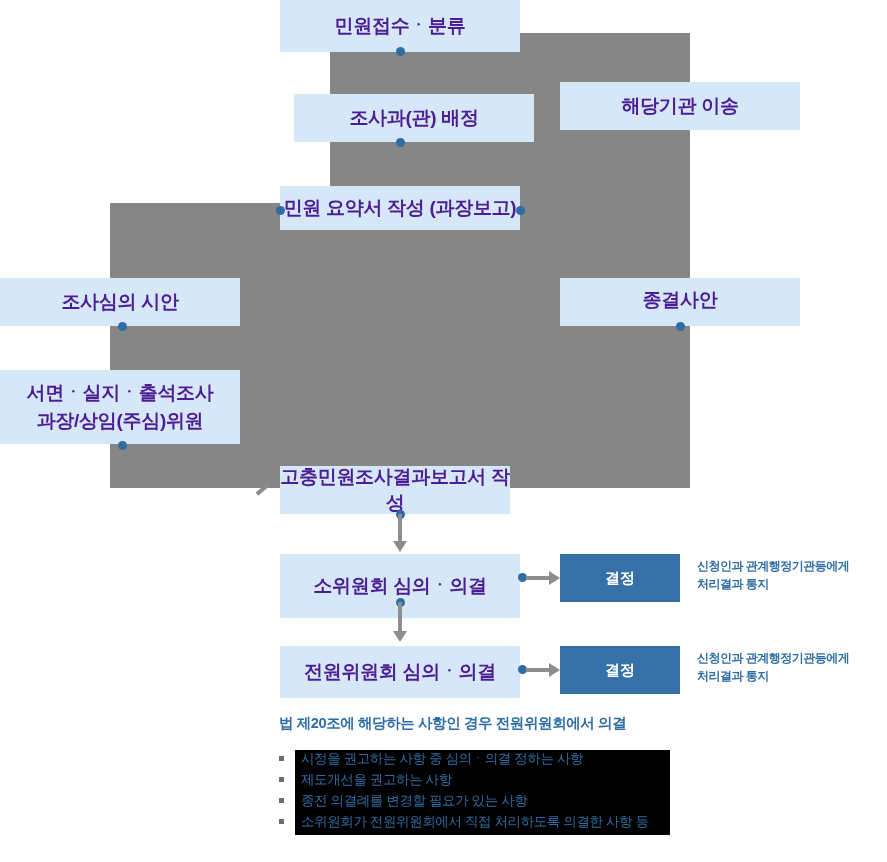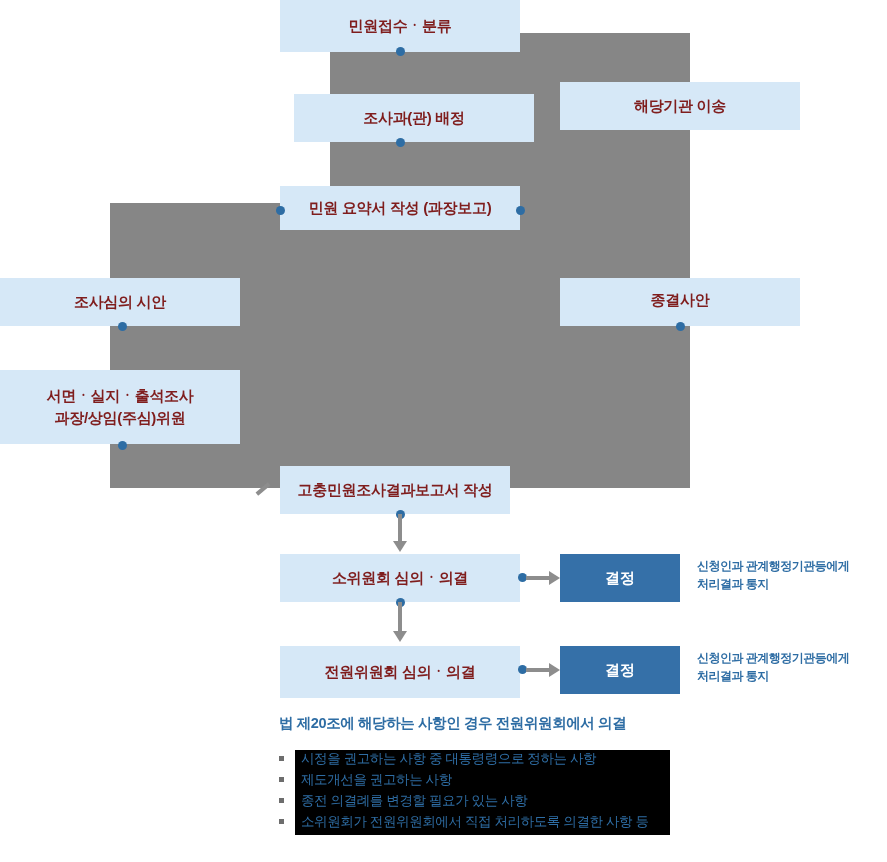--- a/index.html
+++ b/index.html
@@ -21,23 +21,23 @@
   
   .gray-band {
     position: absolute;
     background: #868686;
   }
 
   
   .node {
     position: absolute;
     background: #d6e8f7;
-    color: #7f1d1d;
-    font-weight: bold;
-    font-size: 15px;
+    color: #4c1d95;
+    font-weight: bold;
+    font-size: 19px;
     letter-spacing: -0.3px;
     display: flex;
     align-items: center;
     justify-content: center;
     text-align: center;
     line-height: 1.35;
     box-sizing: border-box;
   }
   .node.two-line { line-height: 1.45; }
 
@@ -213,21 +213,21 @@
   <div class="node" style="left:280px; top:466px; width:230px; height:48px;">
     <span>고충민원조사결과보고서 작성</span>
   </div>
   <div class="dot" style="left:396px; top:510px;"></div>
 
   <div class="arrow-down" style="left:393px; top:514px; height:38px;">
     <div class="stem" style="height:27px;"></div>
     <div class="head" style="top:27px;"></div>
   </div>
 
-  <div class="node" style="left:280px; top:554px; width:240px; height:48px;">
+  <div class="node" style="left:280px; top:554px; width:240px; height:64px;">
     <span>소위원회 심의ㆍ의결</span>
   </div>
   <div class="dot" style="left:396px; top:598px;"></div>
   <div class="dot" style="left:518px; top:573px;"></div>
 
   <div class="arrow-right" style="left:526px; top:571px; width:34px;">
     <div class="stem" style="width:23px;"></div>
     <div class="head" style="left:23px;"></div>
   </div>
 
@@ -258,21 +258,21 @@
   <div class="note" style="left:697px; top:649px; width:190px;">신청인과 관계행정기관등에게
 처리결과 통지</div>
 
   <div class="legal-title" style="left:279px; top:714px;">법 제20조에 해당하는 사항인 경우 전원위원회에서 의결</div>
 
   <div class="legal-blackout" style="left:295px; top:750px; width:375px; height:85px;"></div>
 
   <ul class="legal-list" style="left:275px; top:748px;">
     <li>
       <span class="bullet"></span>
-      <span>시정을 권고하는 사항 중 대통령령으로 정하는 사항</span>
+      <span>시정을 권고하는 사항 중 심의ㆍ의결 정하는 사항</span>
     </li>
     <li>
       <span class="bullet"></span>
       <span>제도개선을 권고하는 사항</span>
     </li>
     <li>
       <span class="bullet"></span>
       <span>종전 의결례를 변경할 필요가 있는 사항</span>
     </li>
     <li>

